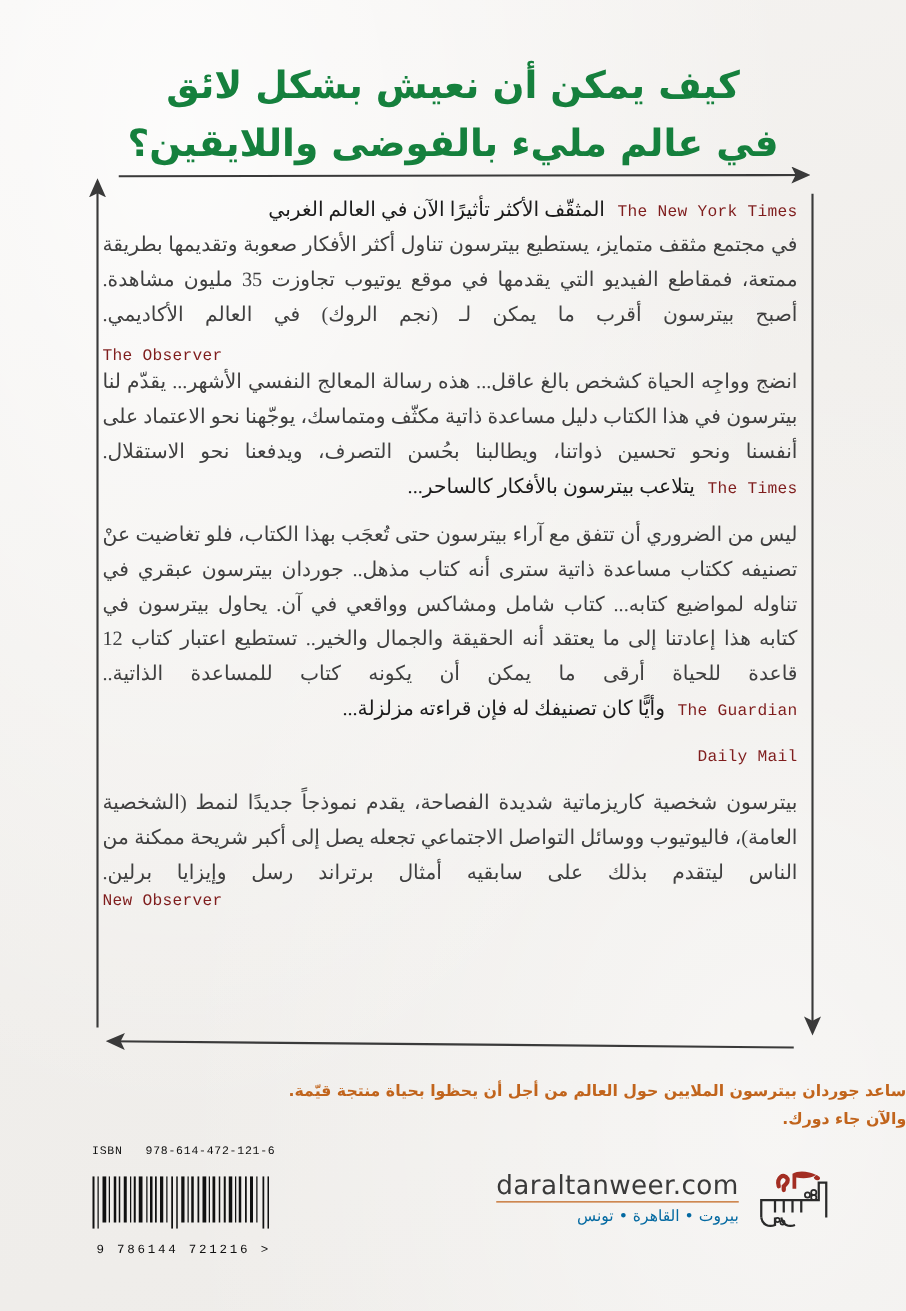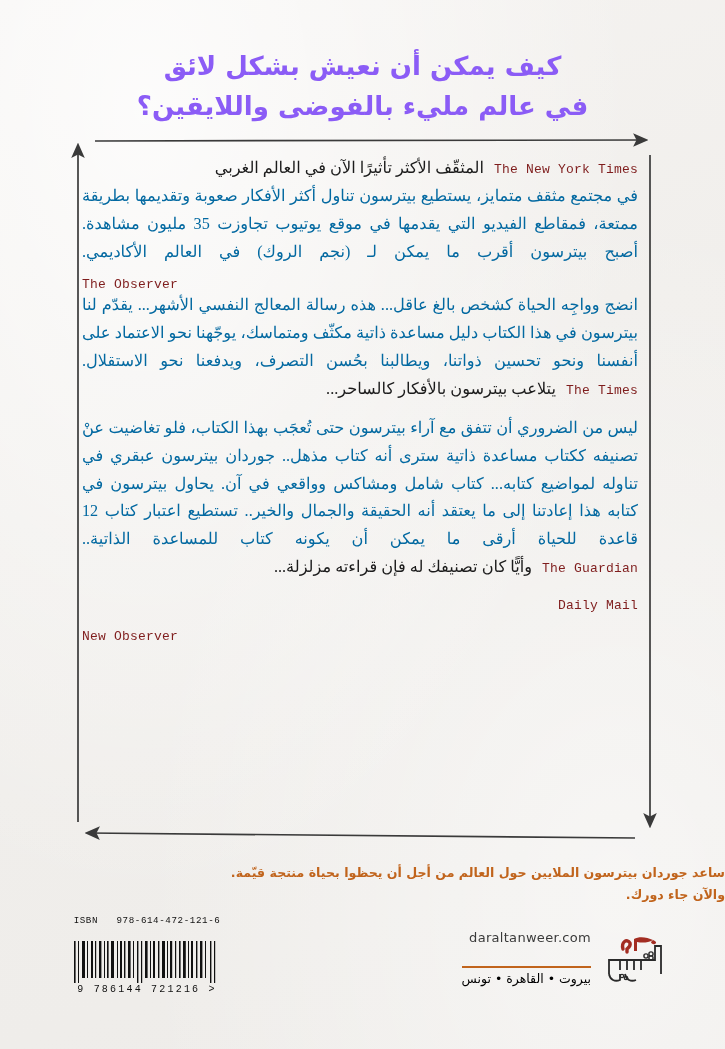--- a/index.html
+++ b/index.html
@@ -34,22 +34,22 @@
     position: absolute;
     top: 46px;
     left: 0;
     right: 0;
     text-align: center;
     direction: rtl;
   }
   .title-line {
     font-family: "DejaVu Sans", sans-serif;
     font-weight: bold;
-    color: #8b5cf6;
-    font-size: 26px;
+    color: #15803d;
+    font-size: 30px;
     letter-spacing: 0px;
     line-height: 1.55;
   }
 
   
   .frame { position: absolute; inset: 0; pointer-events: none; }
   .frame svg { position: absolute; top: 0; left: 0; }
 
   
   .quotes {
@@ -58,21 +58,21 @@
     left: 82px;
     width: 556px;
     direction: rtl;
     text-align: justify;
   }
   .quote-block { margin-bottom: 2px; position: relative; }
   .quote-text {
     font-family: "Liberation Serif", "DejaVu Serif", serif;
     font-size: 16.2px;
     line-height: 1.72;
-    color: #0369a1;
+    color: #404040;
     text-align: justify;
     text-align-last: justify;
   }
   .source {
     font-family: Liberation Mono, monospace;
     font-size: 13px;
     color: #7f1d1d;
     direction: ltr;
     text-align: left;
     letter-spacing: .2px;
@@ -130,51 +130,51 @@
     height: 42px;
     width: 150px;
     margin: 0 auto;
     display: block;
   }
   .barcode-digits {
     font-family: "Liberation Mono", "DejaVu Sans Mono", monospace;
     font-size: 10px;
     letter-spacing: 2.2px;
     color: #111;
-    margin-top: 1px;
+    margin-top: 12px;
     text-align: center;
   }
 
   .publisher {
     position: absolute;
     right: 62px;
     top: 930px;
     display: flex;
     flex-direction: row;
     align-items: center;
     gap: 10px;
   }
   .pub-text { text-align: right; }
   .pub-url {
     font-family: "DejaVu Sans", sans-serif;
-    font-size: 13px;
+    font-size: 21px;
     color: #3a3a3a;
     letter-spacing: .3px;
-    padding-bottom: 20px;
+    padding-bottom: 0;
   }
   .pub-rule {
     height: 1.6px;
     background: #c1641c;
     width: 100%;
     margin: 1px 0 3px 0;
   }
   .pub-cities {
     font-family: "DejaVu Sans", sans-serif;
     font-size: 12.5px;
-    color: #000000;
+    color: #0369a1;
     direction: rtl;
     letter-spacing: .2px;
   }
   .pub-logo { width: 62px; height: 56px; }
 </style>
 </head>
 <body>
 
 <div class="paper"></div>
 
@@ -238,20 +238,21 @@
 
     <div class="quote-block">
       <div class="line-with-source">
         <div class="source">Daily Mail</div>
       </div>
     </div>
 
     <div class="gap-md"></div>
 
     <div class="quote-block">
+      <div class="quote-text">بيترسون شخصية كاريزماتية شديدة الفصاحة، يقدم نموذجاً جديدًا لنمط (الشخصية العامة)، فاليوتيوب ووسائل التواصل الاجتماعي تجعله يصل إلى أكبر شريحة ممكنة من الناس ليتقدم بذلك على سابقيه أمثال برتراند رسل وإيزايا برلين.</div>
       <div class="source">New Observer</div>
     </div>
 
   </div>
 
   <div class="tagline">
     <div>ساعد جوردان بيترسون الملايين حول العالم من أجل أن يحظوا بحياة منتجة  قيّمة.</div>
     <div>والآن جاء دورك.</div>
   </div>
 

